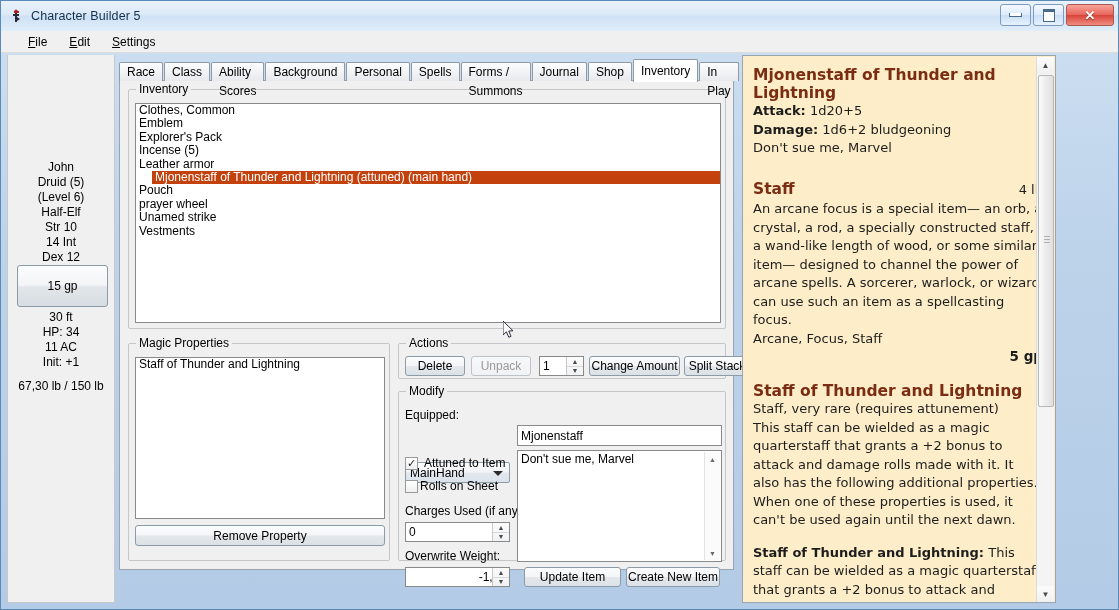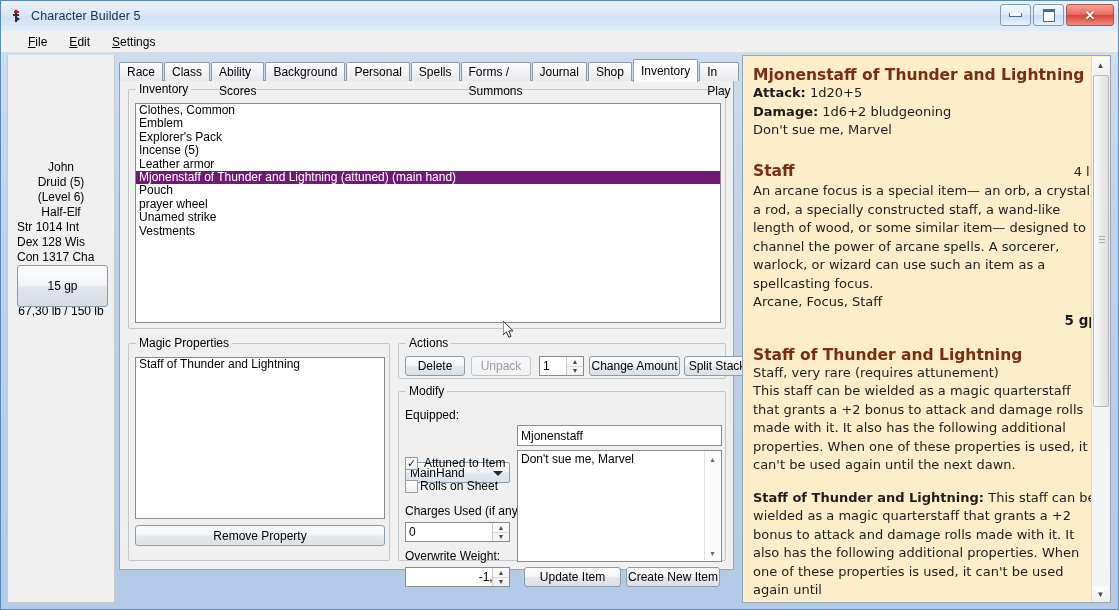--- a/index.html
+++ b/index.html
@@ -49,21 +49,21 @@
   
   .client{position:absolute;left:0;top:52px;width:1117px;height:556px;}
   
   .charpanel{
     position:absolute;left:6px;top:2px;width:108px;height:548px;
     background:#f0f0f0;border:1px solid #c8c8c8;border-top:none;
     box-sizing:border-box;
   }
   .charstats{position:absolute;left:0;top:105px;width:106px;text-align:center;color:#000;font-size:12px;line-height:15px;}
   .sl{display:block;}
-  .srow{display:flex;justify-content:flex-start;padding:0 9px;}
+  .srow{display:flex;justify-content:space-between;padding:0 9px;flex-direction:column;}
   .wline{margin-top:9px;font-size:12px;}
   .money-btn{
     position:absolute;left:9px;top:210px;width:89px;height:40px;
     border:1px solid #8c9ba8;border-radius:3px;
     background:linear-gradient(to bottom,#fbfcfd 0%,#f2f4f6 48%,#e2e6ea 52%,#d7dde3 100%);
     display:flex;align-items:center;justify-content:center;font-size:12px;color:#000;
   }
   
   .tabhost{position:absolute;left:118px;top:0;width:615px;height:522px;}
   .tabstrip{position:absolute;left:0;top:6px;height:22px;display:flex;align-items:flex-end;z-index:3;}
@@ -85,21 +85,21 @@
   
   .group{position:absolute;border:1px solid #c4c7ca;border-radius:2px;box-sizing:border-box;}
   .group > .glabel{
     position:absolute;left:7px;top:-8px;background:#f0f0f0;padding:0 3px;font-size:12px;color:#000;
   }
   .listbox{
     background:#fff;border:1px solid #8a8a8a;box-sizing:border-box;overflow:hidden;
     font-size:12px;color:#000;
   }
   .litem{padding:0 3px;height:13.4px;line-height:13.4px;white-space:nowrap;}
-  .litem.sel{background:#701a75;color:#fff;}
+  .litem.sel{background:#c2410c;color:#fff;margin-left:16px;}
   
   .btn{
     border:1px solid #8c9ba8;border-radius:3px;
     background:linear-gradient(to bottom,#fbfcfd 0%,#f3f5f7 48%,#e4e8ec 52%,#dbe1e6 100%);
     display:flex;align-items:center;justify-content:center;
     font-size:12px;color:#000;box-sizing:border-box;
   }
   .btn.disabled{color:#9a9a9a;background:linear-gradient(to bottom,#f7f8f9 0%,#f1f2f4 100%);border-color:#bdc3c9;}
   .tinput{
     background:#fff;border:1px solid #8a8a8a;box-sizing:border-box;
@@ -118,21 +118,21 @@
     border:1px solid #8c9ba8;border-radius:2px;box-sizing:border-box;
     display:flex;align-items:center;font-size:12px;color:#000;padding-left:4px;position:relative;
   }
   .combo .arw{position:absolute;right:6px;top:50%;margin-top:-2px;width:0;height:0;
     border-left:5px solid transparent;border-right:5px solid transparent;border-top:5px solid #2b2b2b;}
   .cbx{width:13px;height:13px;border:1px solid #9a9a9a;background:linear-gradient(to bottom,#fff 0%,#eef0f2 100%);
     box-sizing:border-box;display:flex;align-items:center;justify-content:center;font-size:11px;color:#1a1a1a;}
   .lbl{font-size:12px;color:#000;}
   
   .detail{
-    position:absolute;left:741px;top:2px;width:369px;height:548px;
+    position:absolute;left:741px;top:2px;width:314px;height:548px;
     background:#fdeec9;border:1px solid #9aa5b1;box-sizing:border-box;overflow:hidden;
   }
   .dinner{padding:10px 12px 0 10px;}
   .dh{color:#7a2d12;font-weight:bold;font-size:15.5px;margin:0;font-family:"DejaVu Sans",sans-serif;}
   .dtxt{color:#1d1d1d;font-size:13px;line-height:18.5px;font-family:"DejaVu Sans",sans-serif;}
   .dtxt b{font-weight:bold;}
   .rowhead{display:flex;justify-content:space-between;align-items:baseline;}
   .price{font-weight:bold;font-size:13.5px;text-align:right;font-family:"DejaVu Sans",sans-serif;color:#1d1d1d;}
   .vsb{
     position:absolute;right:1px;top:1px;width:17px;height:546px;background:#f4f4f4;border-left:1px solid #dcdcdc;

